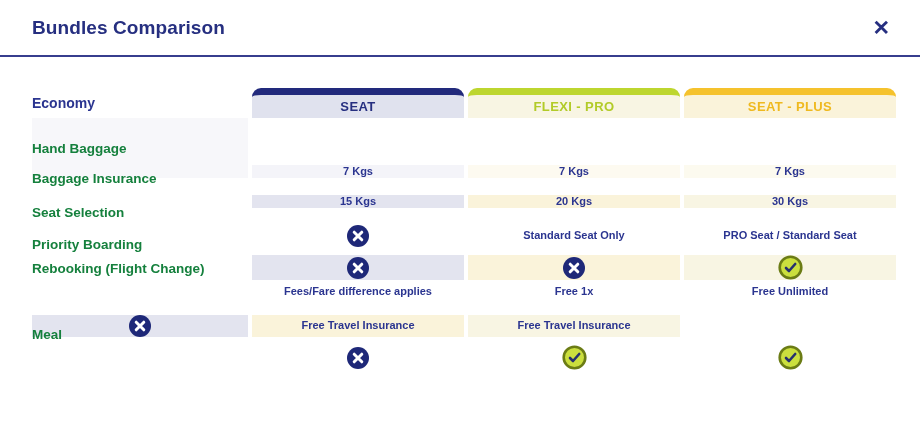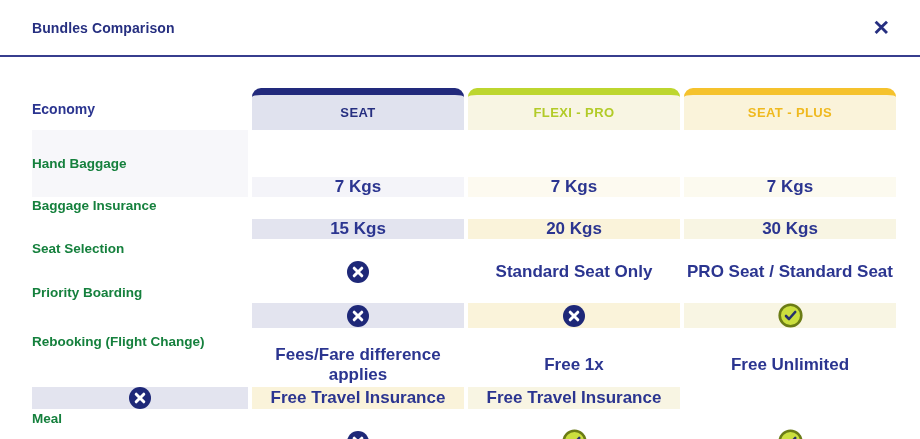--- a/index.html
+++ b/index.html
@@ -17,21 +17,21 @@
     box-sizing: border-box;
     height: 57px;
     padding: 0 30px 0 32px;
     display: flex;
     align-items: center;
     justify-content: space-between;
     border-bottom: 2px solid #373d8e;
   }
   .modal-title {
     color: #262f80;
-    font-size: 14px;
+    font-size: 19px;
     font-weight: 700;
     letter-spacing: 0.1px;
   }
   .close-btn {
     background: none;
     border: none;
     padding: 0;
     margin: 0;
     cursor: pointer;
     color: #262f80;
@@ -41,21 +41,21 @@
   }
 
   
   .bundles-table {
     margin: 31px 24px 0 32px;
   }
   .t-row, .t-head {
     display: grid;
     grid-template-columns: 216px 212px 212px 212px;
     column-gap: 4px;
-    height: 42px;
+    height: 30px;
   }
 
   
   .cabin-label {
     display: flex;
     align-items: center;
     color: #2b3590;
     font-size: 14px;
     font-weight: 700;
   }
@@ -87,21 +87,21 @@
     color: #15803d;
     font-size: 13.5px;
     font-weight: 700;
   }
   .cell {
     display: flex;
     align-items: center;
     justify-content: center;
     text-align: center;
     color: #2b3590;
-    font-size: 17px;
+    font-size: 11px;
     font-weight: 700;
     line-height: 1.2;
     margin-top: 47px;
   }
   .row-tint .cell  { background: var(--tint); }
   .row-faint .feature { background: #f7f7fa; }
   .row-faint .cell { background: var(--faint); }
 
   .icon-wrap { display: flex; align-items: center; justify-content: center; }
 </style>

